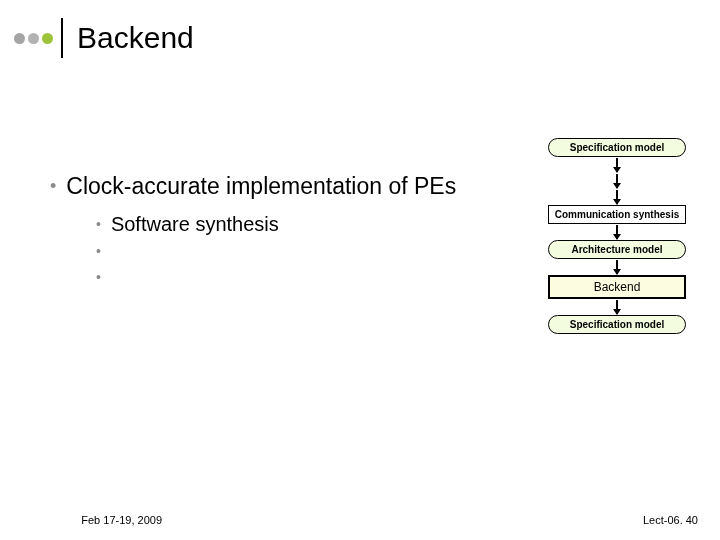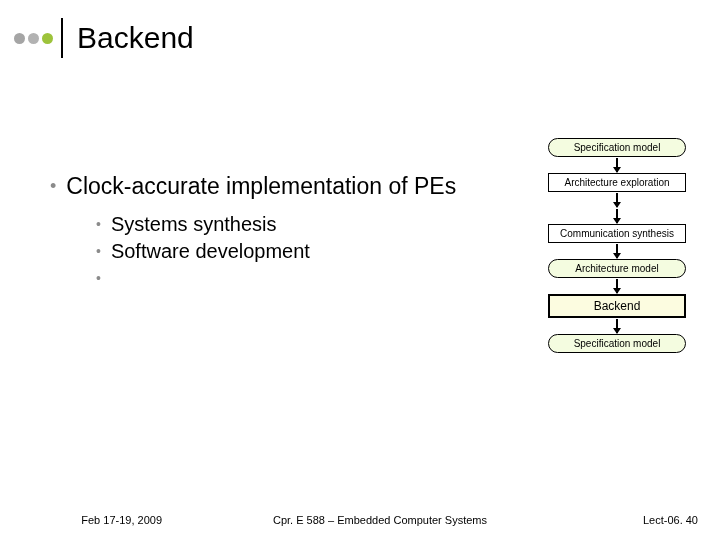--- a/index.html
+++ b/index.html
@@ -88,20 +88,21 @@
     flex-direction: column;
     align-items: center;
   }
   .box {
     width: 138px;
     padding: 3px 4px;
     font-size: 10px;
     text-align: center;
     border: 1px solid #000;
     background: #fff;
+    font-weight: bold;
   }
   .box.oval {
     border-radius: 12px;
     background: #f4fce0;
   }
   .box.highlight {
     border: 2px solid #000;
     background: #fcfce0;
     font-size: 12px;
     font-weight: 400;
@@ -152,44 +153,41 @@
 </div>
 
 <div class="content">
   <div class="bullet-main">
     <span class="dotmark">•</span>
     <span>Clock-accurate implementation of PEs</span>
   </div>
   <div class="sublist">
     <div class="bullet-sub">
       <span class="dotmark">•</span>
-      <span>Systems synthesis</span>
+      <span>Software synthesis</span>
     </div>
     <div class="bullet-sub">
       <span class="dotmark">•</span>
-      <span>Software development</span>
     </div>
     <div class="bullet-sub">
       <span class="dotmark">•</span>
     </div>
   </div>
 </div>
 
 <div class="flow">
   <div class="box oval">Specification model</div>
   <div class="arrow"></div>
-  <div class="box">Architecture exploration</div>
   <div class="arrow"></div>
   <div class="arrow"></div>
   <div class="box">Communication synthesis</div>
   <div class="arrow"></div>
   <div class="box oval">Architecture model</div>
   <div class="arrow"></div>
   <div class="box highlight">Backend</div>
   <div class="arrow"></div>
   <div class="box oval">Specification model</div>
 </div>
 
 <div class="footer">
   <div class="left">Feb 17-19, 2009</div>
-  <div class="center">Cpr. E 588 – Embedded Computer Systems</div>
   <div class="right">Lect-06. 40</div>
 </div>
 
 </body></html>

